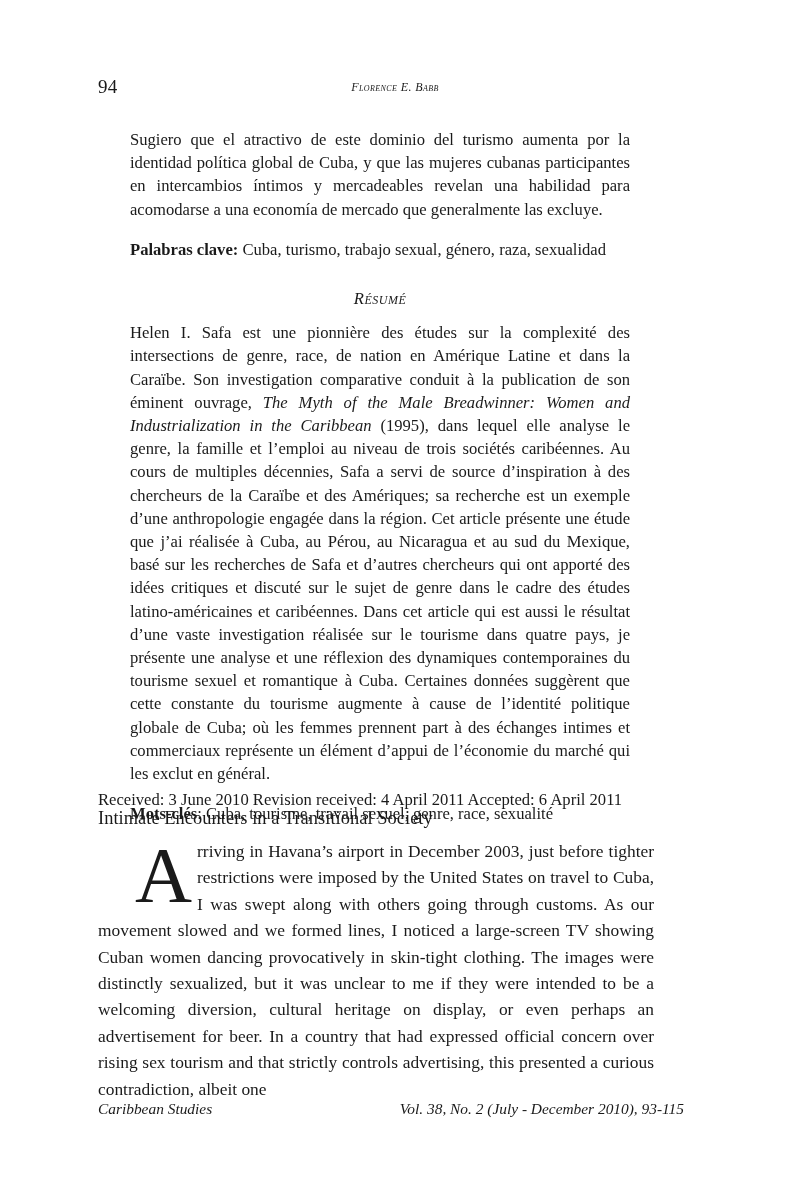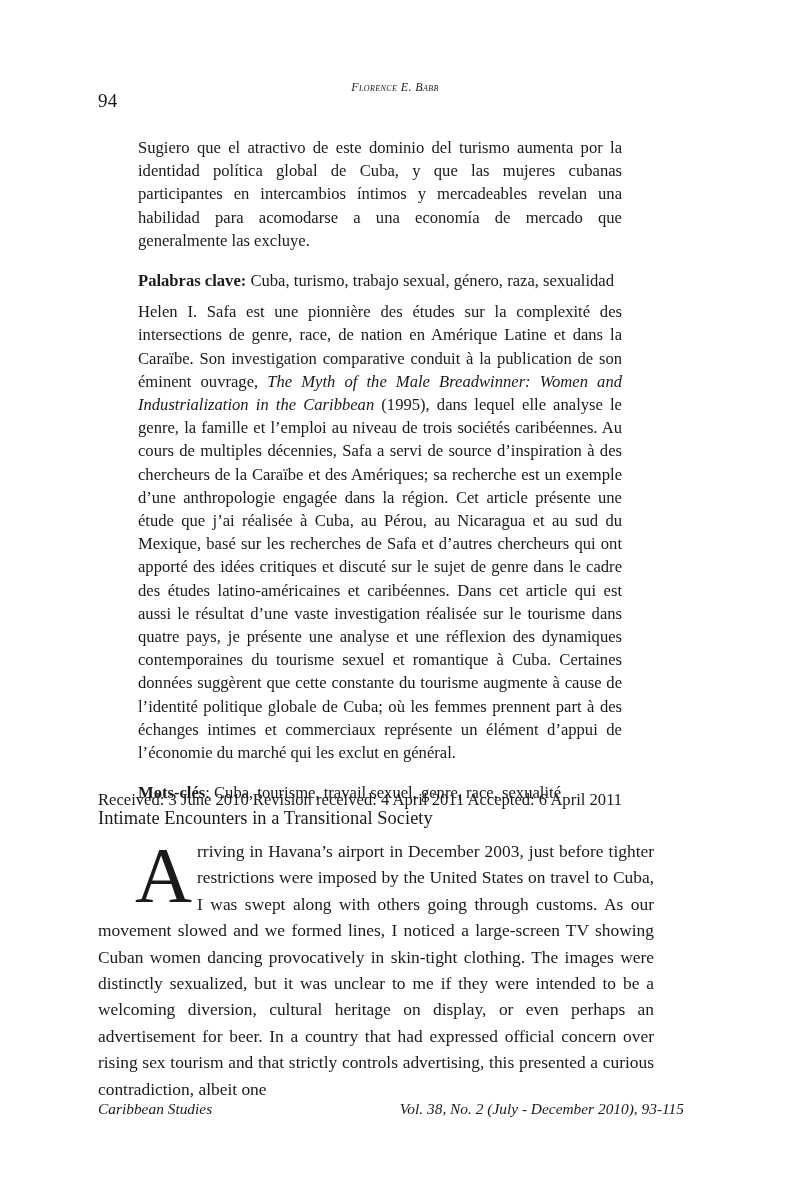--- a/index.html
+++ b/index.html
@@ -28,21 +28,21 @@
   .running-head {
     position: absolute;
     left: 98px;
     right: 98px;
     top: 74px;
     height: 26px;
   }
   .folio {
     position: absolute;
     left: 0;
-    top: 14px;
+    top: 0;
     font-size: 19px;
     line-height: 26px;
     letter-spacing: .2px;
   }
   .head-title {
     position: absolute;
     left: 0;
     right: 0;
     top: 0;
     text-align: center;
@@ -54,21 +54,21 @@
   }
 
   
   .abstract-col {
     position: absolute;
     left: 130px;
     width: 500px;
     top: 128px;
   }
   .abstract-col p {
-    margin: 8px;
+    margin: 0;
     font-size: 16.6px;
     line-height: 23.2px;
     text-align: justify;
     text-justify: inter-word;
     hyphens: manual;
   }
   .kw {
     margin-top: 17px !important;
   }
   .kw b {
@@ -158,20 +158,21 @@
     <div class="folio">94</div>
     <div class="head-title">Florence E. Babb</div>
   </div>
 
   <div class="abstract-col">
 
     <p>Sugiero que el atractivo de este dominio del turismo aumenta por la identidad política global de Cuba, y que las mujeres cubanas participantes en intercambios íntimos y mercadeables revelan una habilidad para acomodarse a una economía de mercado que generalmente las excluye.</p>
 
     <p class="kw"><b>Palabras clave:</b><span> Cuba, turismo, trabajo sexual, género, raza, sexualidad</span></p>
 
+    <p class="sec-label">Résumé</p>
 
     <p class="resume-body"><span>Helen I. Safa est une pionnière des  études sur la complexité des intersections de genre, race, de nation en Amérique Latine et dans la Caraïbe. Son investigation comparative conduit à la publication de son éminent ouvrage, </span><i>The Myth of the Male Breadwinner: Women and Industrialization in the Caribbean</i><span> (1995), dans lequel elle analyse le genre, la famille et l’emploi au niveau de trois sociétés caribéennes. Au cours de multiples décennies, Safa a servi de source d’inspiration à des chercheurs de la Caraïbe et des Amériques; sa recherche est un exemple d’une anthropologie engagée dans la région. Cet article présente une étude que j’ai réalisée à Cuba,  au Pérou, au Nicaragua et au sud du Mexique, basé sur les recherches de Safa et d’autres chercheurs qui ont apporté des idées critiques  et discuté sur le sujet de genre dans le cadre des études latino-américaines et caribéennes. Dans cet article qui est aussi le résultat d’une vaste investigation réalisée sur le tourisme dans quatre pays, je présente une analyse et une réflexion des dynamiques contemporaines du tourisme sexuel et romantique à Cuba. Certaines données suggèrent que cette constante du tourisme augmente à cause de l’identité politique globale de Cuba; où les femmes prennent part à des échanges intimes et commerciaux représente un élément d’appui de l’économie du marché qui les exclut en général.</span></p>
 
     <p class="kw"><b>Mots-clés</b><span>: Cuba, tourisme, travail sexuel, genre, race, sexualité</span></p>
 
   </div>
 
   <div class="full-col received">Received: 3 June 2010 Revision received: 4 April 2011 Accepted: 6 April 2011</div>
 
   <div class="full-col section-heading">Intimate Encounters in a Transitional Society</div>

